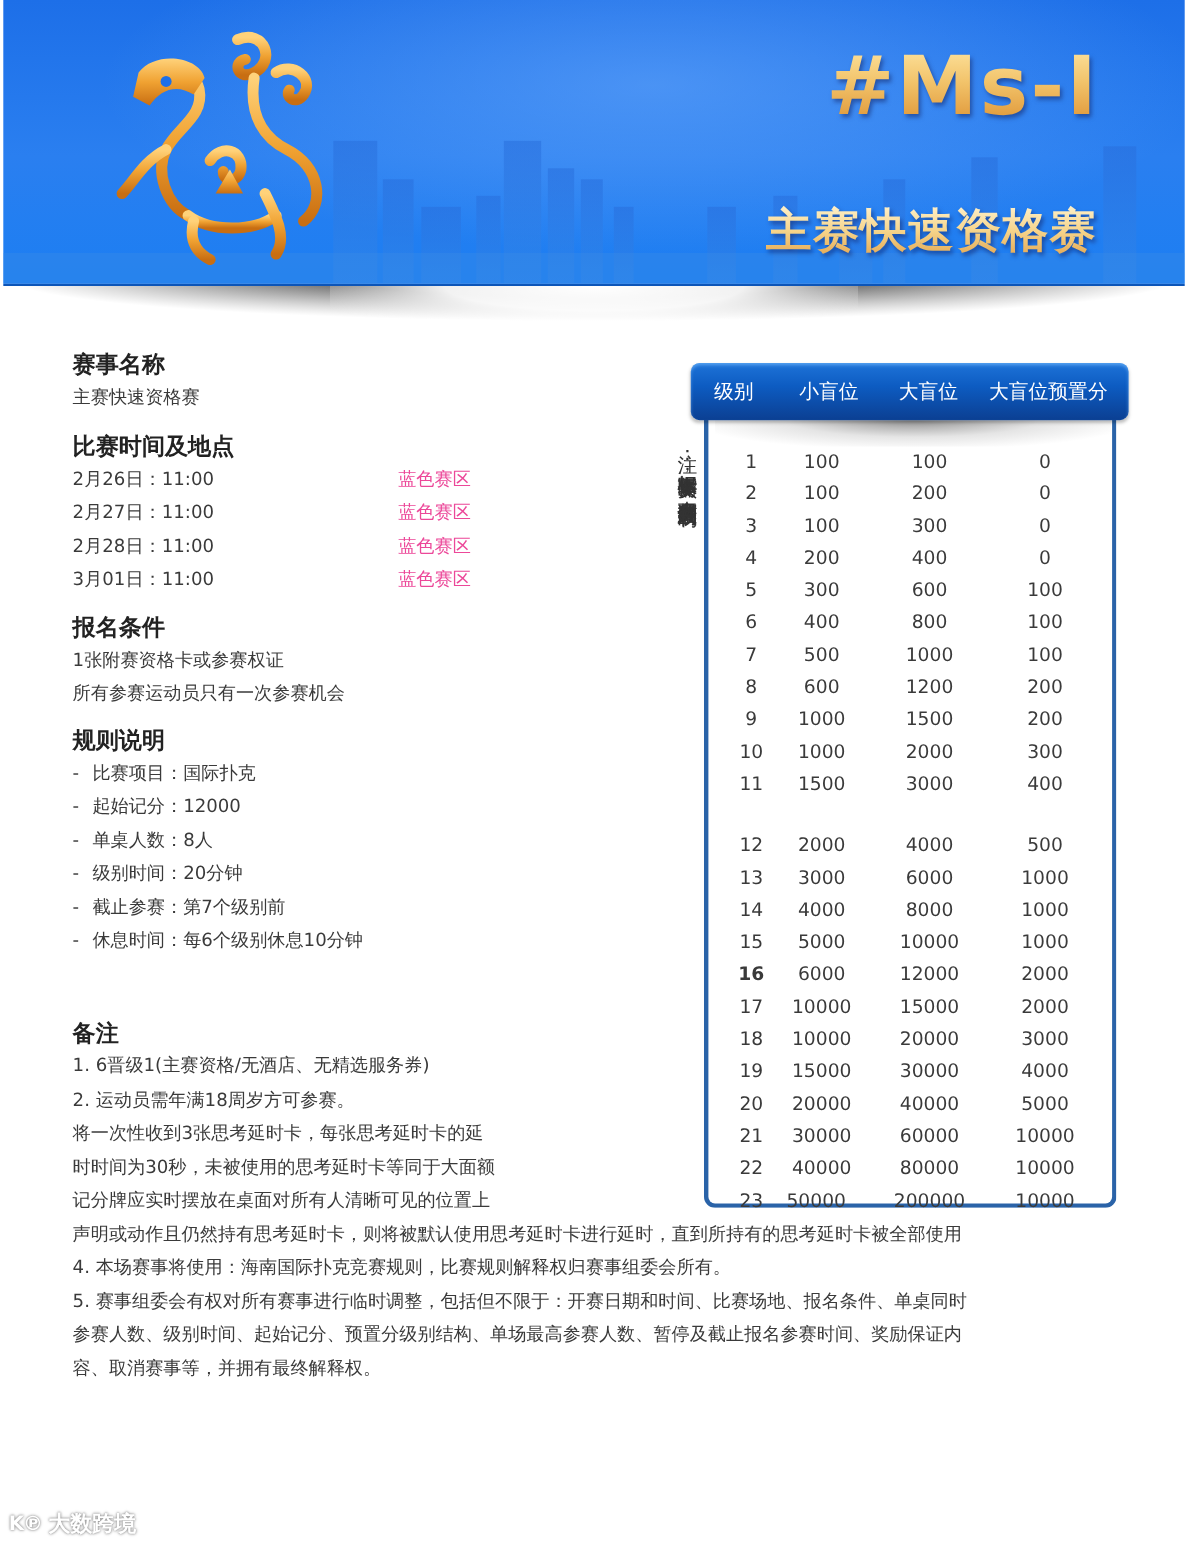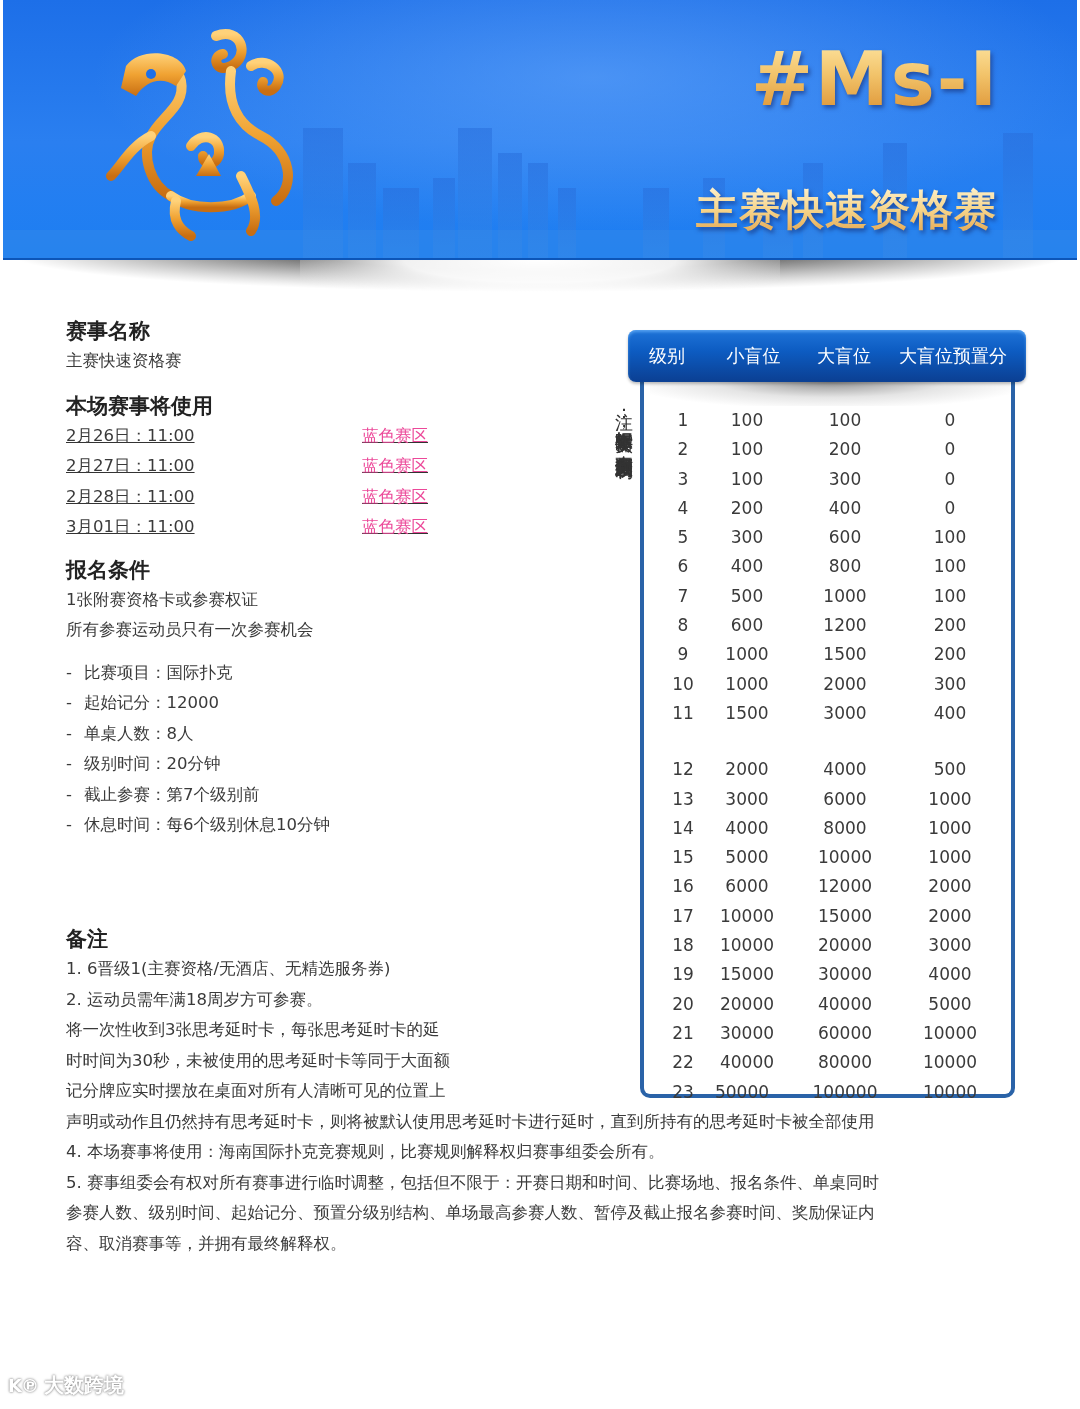--- a/index.html
+++ b/index.html
@@ -45,21 +45,21 @@
   }
   .banner-shadow-center {
     position: absolute; left: 300px; top: 260px; width: 480px; height: 40px;
     background: radial-gradient(ellipse at 50% 0%, #ffffff 0%, rgba(255,255,255,0.9) 40%, rgba(255,255,255,0) 80%);
   }
 
   
   .left { position: absolute; left: 66px; top: 316px; width: 470px; }
   .sec-title { font-size: 21px; font-weight: bold; color: #222; height: 30px; line-height: 30px; }
   .line { font-size: 16.5px; color: #3a3a3a; height: 30.5px; line-height: 30.5px; white-space: nowrap; }
-  .sched-row { display: flex; text-decoration: underline; }
+  .sched-row { display: flex; }
   .sched-date { width: 296px; }
   .sched-venue { color: #ec4899; }
   .gap-a { height: 14px; }
   .gap-b { height: 12px; }
   .rule { display: flex; }
   .rule .dash { width: 18px; }
 
   .notes { position: absolute; left: 66px; top: 924px; width: 950px; }
   .note-line { font-size: 16.5px; color: #3a3a3a; height: 30.5px; line-height: 30.5px; white-space: nowrap; }
 
@@ -156,21 +156,21 @@
   <div class="title-cn">主赛快速资格赛</div>
 </div>
 <div class="banner-shadow"></div>
 <div class="banner-shadow-center"></div>
 
 <div class="left">
   <div class="sec-title">赛事名称</div>
   <div class="line">主赛快速资格赛</div>
   <div class="gap-a"></div>
 
-  <div class="sec-title">本场赛事将使用</div>
+  <div class="sec-title">比赛时间及地点</div>
   <div class="sched-row">
     <div class="line sched-date">2月26日：11:00</div>
     <div class="line sched-venue">蓝色赛区</div>
   </div>
   <div class="sched-row">
     <div class="line sched-date">2月27日：11:00</div>
     <div class="line sched-venue">蓝色赛区</div>
   </div>
   <div class="sched-row">
     <div class="line sched-date">2月28日：11:00</div>
@@ -180,20 +180,21 @@
     <div class="line sched-date">3月01日：11:00</div>
     <div class="line sched-venue">蓝色赛区</div>
   </div>
   <div class="gap-b"></div>
 
   <div class="sec-title">报名条件</div>
   <div class="line">1张附赛资格卡或参赛权证</div>
   <div class="line">所有参赛运动员只有一次参赛机会</div>
   <div class="gap-b"></div>
 
+  <div class="sec-title">规则说明</div>
   <div class="rule line">
       <span class="dash">-</span>
       <span>比赛项目：国际扑克</span>
     </div>
   <div class="rule line">
       <span class="dash">-</span>
       <span>起始记分：12000</span>
     </div>
   <div class="rule line">
       <span class="dash">-</span>
@@ -323,21 +324,21 @@
       <div class="td" style="position: absolute; left: 155px; width: 100px;">8000</div>
       <div class="td" style="position: absolute; left: 260px; width: 100px;">1000</div>
     </div>
     <div class="tr" style="position: relative;">
       <div class="td" style="position: absolute; left: -7px; width: 100px;">15</div>
       <div class="td" style="position: absolute; left: 57px; width: 100px;">5000</div>
       <div class="td" style="position: absolute; left: 155px; width: 100px;">10000</div>
       <div class="td" style="position: absolute; left: 260px; width: 100px;">1000</div>
     </div>
     <div class="tr" style="position: relative;">
-      <div class="td" style="position: absolute; left: -7px; width: 100px;">16</div>
+      <div class="td" style="position: absolute; left: -7px; width: 100px; font-weight: bold;">16</div>
       <div class="td" style="position: absolute; left: 57px; width: 100px;">6000</div>
       <div class="td" style="position: absolute; left: 155px; width: 100px;">12000</div>
       <div class="td" style="position: absolute; left: 260px; width: 100px;">2000</div>
     </div>
     <div class="tr" style="position: relative;">
       <div class="td" style="position: absolute; left: -7px; width: 100px;">17</div>
       <div class="td" style="position: absolute; left: 57px; width: 100px;">10000</div>
       <div class="td" style="position: absolute; left: 155px; width: 100px;">15000</div>
       <div class="td" style="position: absolute; left: 260px; width: 100px;">2000</div>
     </div>
@@ -367,21 +368,21 @@
     </div>
     <div class="tr" style="position: relative;">
       <div class="td" style="position: absolute; left: -7px; width: 100px;">22</div>
       <div class="td" style="position: absolute; left: 57px; width: 100px;">40000</div>
       <div class="td" style="position: absolute; left: 155px; width: 100px;">80000</div>
       <div class="td" style="position: absolute; left: 260px; width: 100px;">10000</div>
     </div>
     <div class="tr" style="position: relative;">
       <div class="td" style="position: absolute; left: -7px; width: 100px;">23</div>
       <div class="td" style="position: absolute; left: 52px; width: 100px;">50000</div>
-      <div class="td" style="position: absolute; left: 155px; width: 100px;">100000</div>
+      <div class="td" style="position: absolute; left: 155px; width: 100px;">200000</div>
       <div class="td" style="position: absolute; left: 260px; width: 100px;">10000</div>
     </div>
   </div>
 
 <div class="watermark">
   <span class="wm-logo">K℗</span>
   <span>大数跨境</span>
 </div>
 
 </body></html>

